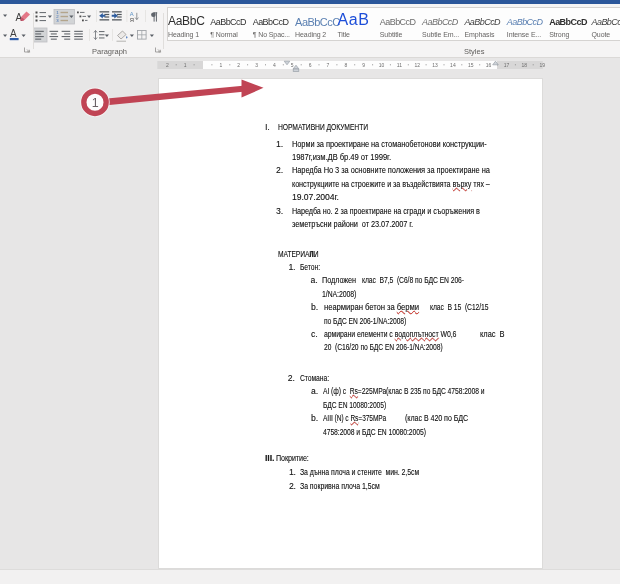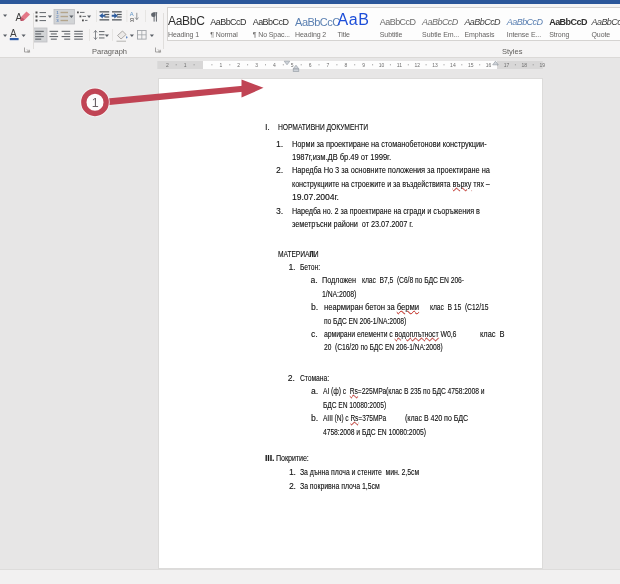--- a/index.html
+++ b/index.html
@@ -101,21 +101,21 @@
 <rect x="116.5" y="40.6" width="9.5" height="1.3" fill="#c4c2c0"></rect>
 <path d="M129.8 34.5 l4.2 0 l-2.1 2.6 z" fill="#5a5f66"></path>
 <rect x="137.5" y="30.5" width="8.6" height="8.6" fill="none" stroke="#a0a4a8" stroke-width="0.9"></rect>
 <path d="M141.8 30.5 l0 8.6 M137.5 34.8 l8.6 0" stroke="#a0a4a8" stroke-width="0.8"></path>
 <path d="M149.8 34.5 l4.2 0 l-2.1 2.6 z" fill="#5a5f66"></path>
 <path d="M155.5 47.5 l0 4.5 l4.5 0 M158 49.5 l2.5 2.5 m-0.3 -2.3 l0.5 2.5 l-2.5 -0.5" stroke="#9b9997" stroke-width="0.9" fill="none"></path>
 </svg>
 <div class="vsep" style="left:33px;"></div>
 <div class="vsep" style="left:163px;"></div>
 <div class="glabel" style="left:76px;margin-left:16px;">Paragraph</div>
-<div class="glabel" style="left:502px;">Styles</div>
+<div class="glabel" style="left:464px;">Styles</div>
 <div id="gallery"></div>
 <div id="galleryitems" style="position:absolute;left:0;top:11px;width:620px;height:31px;overflow:hidden;">
 <div class="sitem" style="left:168.0px;">
         <div class="ssample" style="font-size:12px;line-height:20.9px;color:#2f2f2f;font-weight:400;font-style:normal;letter-spacing:-0.3px;">AaBbC</div>
         <div class="slabel">Heading 1</div>
       </div>
 <div class="sitem" style="left:210.3px;">
         <div class="ssample" style="font-size:9px;line-height:23.0px;color:#2f2f2f;font-weight:400;font-style:normal;letter-spacing:-0.55px;">AaBbCcD</div>
         <div class="slabel">¶ Normal</div>
       </div>

